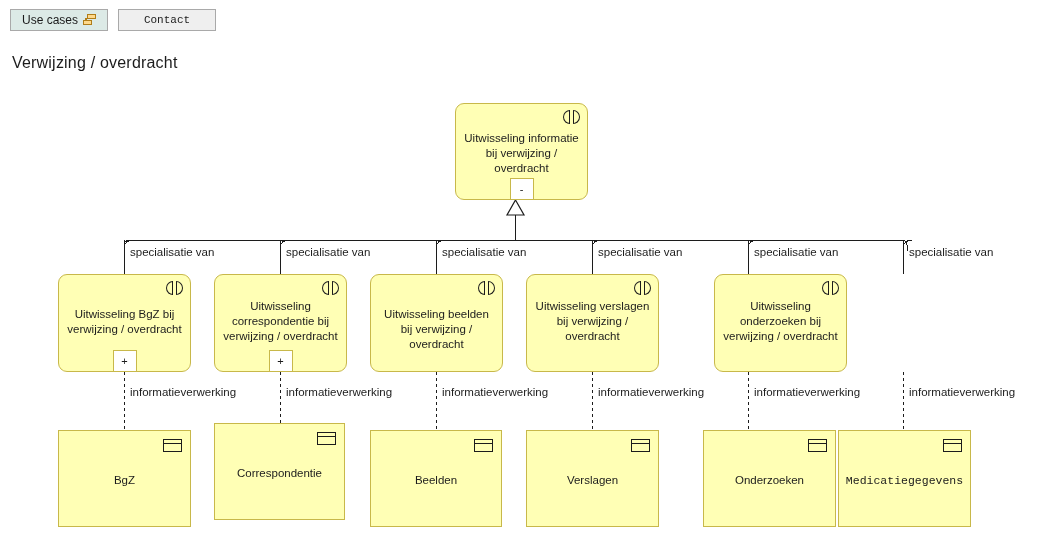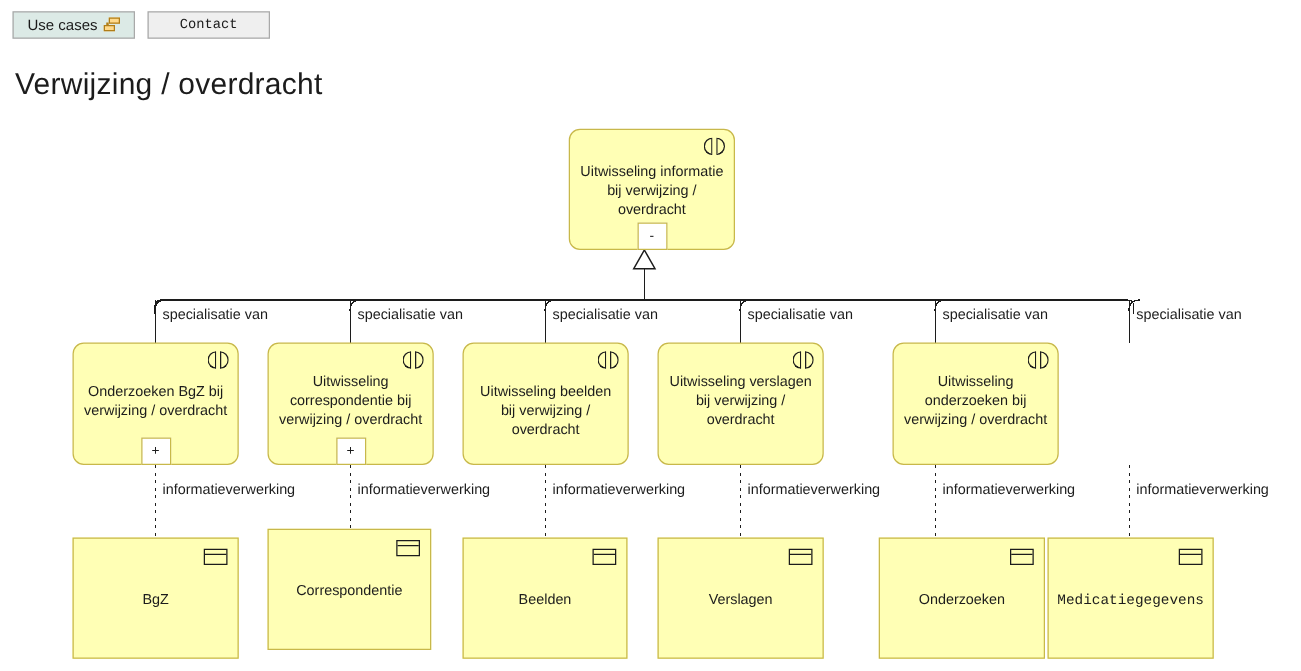--- a/index.html
+++ b/index.html
@@ -29,21 +29,21 @@
   .uc-icon{display:inline-block;width:13px;height:12px;position:relative;flex:0 0 auto;}
   .uc-icon i{position:absolute;display:block;box-sizing:border-box;
     background:#ffd98a;border:1px solid #b07d18;}
   .uc-icon i.a{left:4px;top:0px;width:9px;height:5px;}
   .uc-icon i.b{left:0px;top:6px;width:9px;height:5px;}
   .uc-icon i.c{left:2px;top:4px;width:2px;height:3px;background:#b07d18;border:0;}
 
   
   .page-title{
     position:absolute;left:12px;top:54px;
-    font-size:24px;color:#1c1c1c;font-weight:400;
+    font-size:16px;color:#1c1c1c;font-weight:400;
     letter-spacing:0.2px;
   }
 
   
   .canvas{position:absolute;left:0;top:88px;width:1041px;height:449px;}
 
   
   .node{
     position:absolute;box-sizing:border-box;
     background:#ffffb5;border:1px solid #c8b84a;
@@ -153,21 +153,21 @@
     <div class="conn-label" style="left:442px;top:158px;">specialisatie van</div>
     <div class="conn-label" style="left:598px;top:158px;">specialisatie van</div>
     <div class="conn-label" style="left:754px;top:158px;">specialisatie van</div>
     <div class="conn-label" style="left:909px;top:158px;">specialisatie van</div>
 
     <div class="node round" style="left:58px;top:186px;width:133px;height:98px;">
       <span class="ico-interaction">
         <span class="l"></span>
           <span class="r"></span>
         </span>
-      <div class="label" style="top:32px;">Onderzoeken BgZ bij verwijzing / overdracht</div>
+      <div class="label" style="top:32px;">Uitwisseling BgZ bij verwijzing / overdracht</div>
       <div class="expander">+</div>
     </div>
 
     <div class="node round" style="left:214px;top:186px;width:133px;height:98px;">
       <span class="ico-interaction">
         <span class="l"></span>
           <span class="r"></span>
         </span>
       <div class="label" style="top:24px;">Uitwisseling correspondentie bij verwijzing / overdracht</div>
       <div class="expander">+</div>

